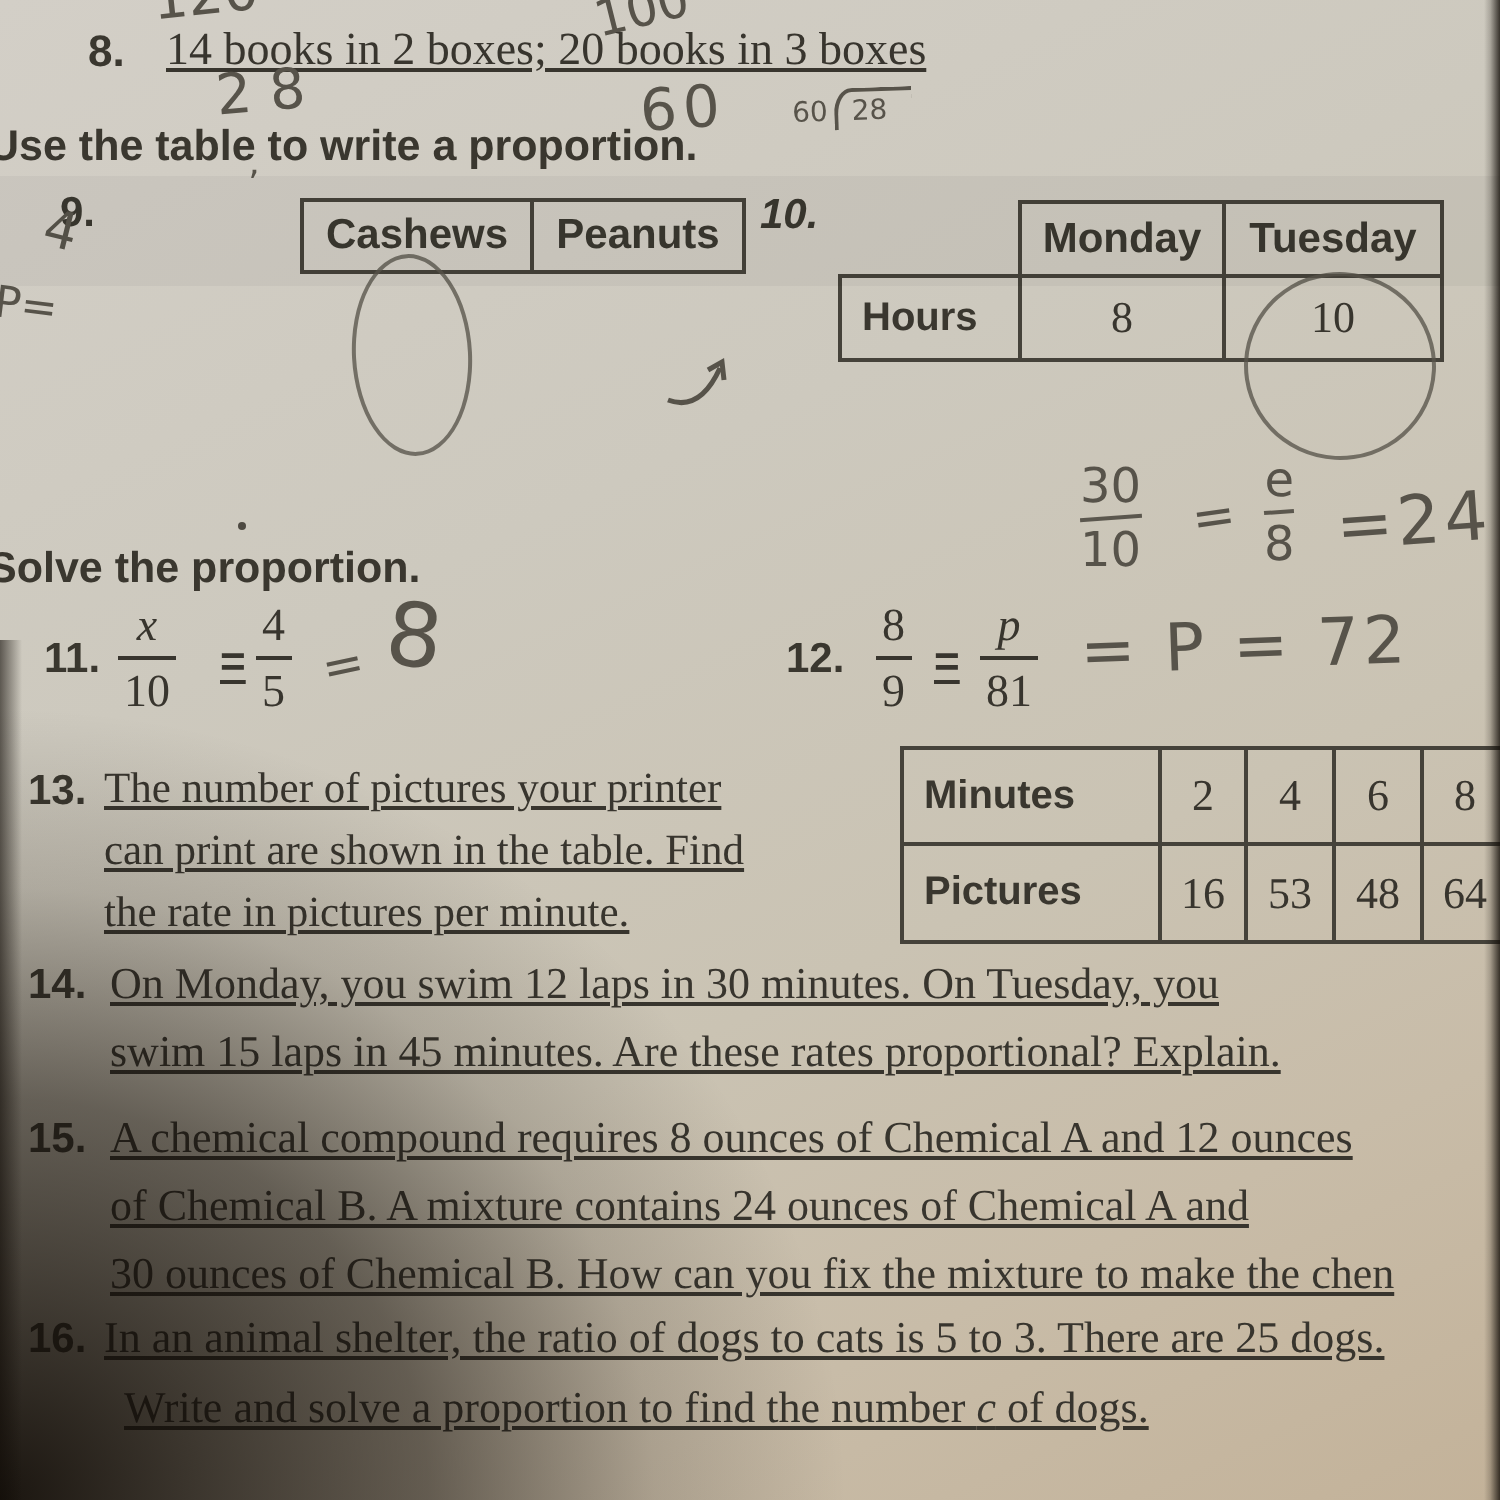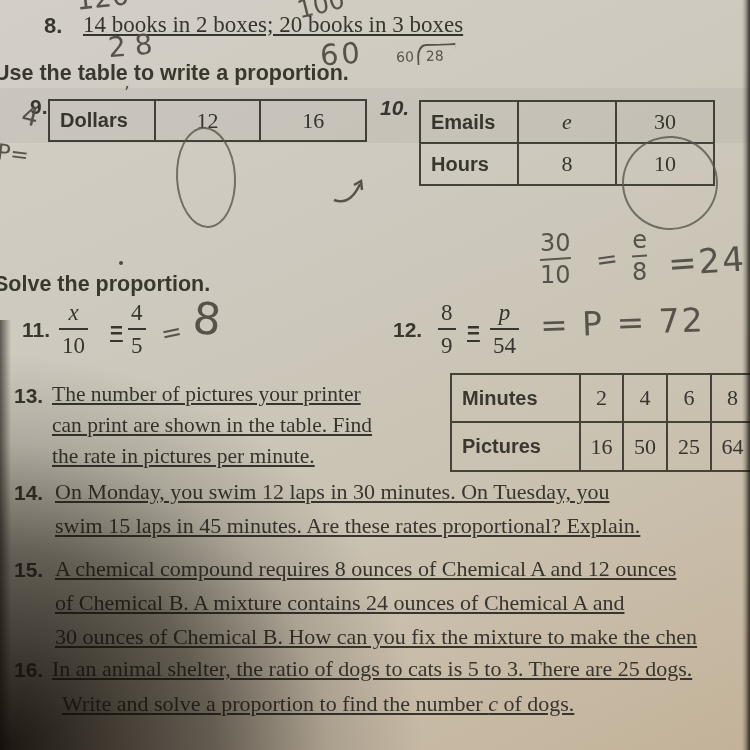--- a/index.html
+++ b/index.html
@@ -59,40 +59,40 @@
 
   <span class="phead" style="left:-6px;top:61px;font-size:21.5px;">Use the table to write a proportion.</span>
 
   <span class="pnum" style="left:30px;top:95px;">9.</span>
   <span class="hw" style="left:124px;top:84px;font-size:18px;">’</span>
   <span class="hw" style="left:-3px;top:143px;font-size:22px;transform:rotate(7deg);">P=</span>
   <span class="hw" style="left:22px;top:103px;font-size:26px;transform:rotate(14deg);">4</span>
 
   <table class="wt" style="left:48px;top:99px;width:319px;">
     <tbody>
-    <tr style="height:41px;">
-      <td class="stub">Dollars</td>
-      <td class="val">12</td>
-      <td class="val">16</td>
+        <tr style="height:36px;">
+      <td class="nob" style="width:102px;"></td>
+      <td class="th" style="width:113px;">Cashews</td>
+      <td class="th" style="width:104px;">Peanuts</td>
     </tr>
   </tbody>
     </table>
   <div class="hand-oval" style="left:176px;top:127px;width:56px;height:97px;transform:rotate(-3deg);"></div>
   <svg width="42" height="36" style="position:absolute;left:330px;top:172px;" viewBox="0 0 42 36">
     <path d="M4 28 Q20 34 30 12" stroke="#57534a" stroke-width="2.5" fill="none"></path>
     <path d="M24 13 L31 9 L32 18" stroke="#57534a" stroke-width="2.5" fill="none"></path>
   </svg>
 
   <span class="pnum" style="left:380px;top:96px;font-style:italic;">10.</span>
   <table class="wt" style="left:419px;top:100px;width:296px;">
     <tbody>
-    <tr style="height:42px;">
-      <td class="stub">Emails</td>
-      <td class="val it">e</td>
-      <td class="val">30</td>
+        <tr style="height:37px;">
+      <td class="nob" style="width:89px;"></td>
+      <td class="th" style="width:100px;">Monday</td>
+      <td class="th" style="width:107px;">Tuesday</td>
     </tr>
     <tr style="height:42px;">
       <td class="stub">Hours</td>
       <td class="val">8</td>
       <td class="val">10</td>
     </tr>
   </tbody>
     </table>
   <div class="hand-oval" style="left:622px;top:136px;width:92px;height:90px;transform:rotate(3deg);"></div>
 
@@ -130,43 +130,43 @@
   <span class="pnum" style="left:393px;top:318px;">12.</span>
   <span class="frac" style="left:438px;top:301px;">
     <span>8</span>
     <span class="fbar"></span>
     <span>9</span>
   </span>
   <span class="pt" style="left:467px;top:318px;font-weight:bold;font-family:'Liberation Sans',sans-serif;">=</span>
   <span class="frac" style="left:490px;top:301px;">
     <span class="it">p</span>
     <span class="fbar"></span>
-    <span>54</span>
+    <span>81</span>
   </span>
   <span class="hw" style="left:540px;top:306px;font-size:33px;letter-spacing:2px;transform:rotate(-2deg);">= P = 72</span>
 
   <span class="pnum" style="left:14px;top:384px;">13.</span>
   <span class="pt" style="left:52px;top:382px;font-size:21.5px;">The number of pictures your printer</span>
   <span class="pt" style="left:52px;top:413px;font-size:21.5px;">can print are shown in the table. Find</span>
   <span class="pt" style="left:52px;top:444px;font-size:21.5px;">the rate in pictures per minute.</span>
 
   <table class="wt" style="left:450px;top:373px;width:283px;">
     <tbody>
         <tr style="height:48px;">
       <td class="stub" style="width:117px;margin-left:16px;">Minutes</td>
       <td class="val" style="width:41px;">2</td>
       <td class="val" style="width:42px;">4</td>
       <td class="val" style="width:42px;">6</td>
       <td class="val" style="width:41px;">8</td>
     </tr>
     <tr style="height:49px;">
       <td class="stub">Pictures</td>
       <td class="val">16</td>
-      <td class="val">50</td>
-      <td class="val">25</td>
+      <td class="val">53</td>
+      <td class="val">48</td>
       <td class="val">64</td>
     </tr>
   </tbody>
     </table>
 
   <span class="pnum" style="left:14px;top:481px;">14.</span>
   <span class="pt" style="left:55px;top:479px;">On Monday, you swim 12 laps in 30 minutes. On Tuesday, you</span>
   <span class="pt" style="left:55px;top:513px;">swim 15 laps in 45 minutes. Are these rates proportional? Explain.</span>
 
   <span class="pnum" style="left:14px;top:558px;">15.</span>

